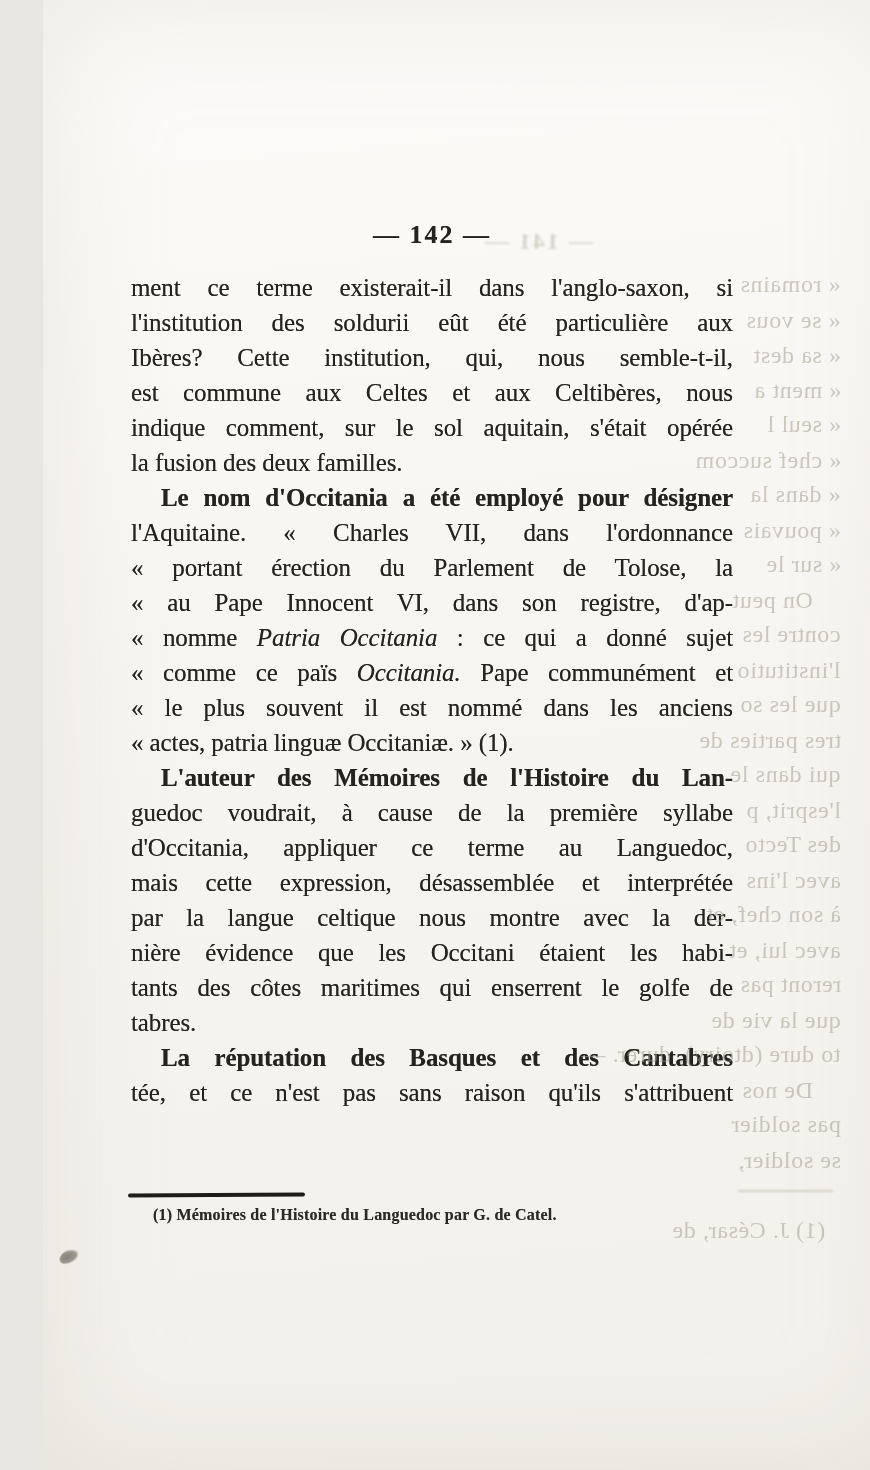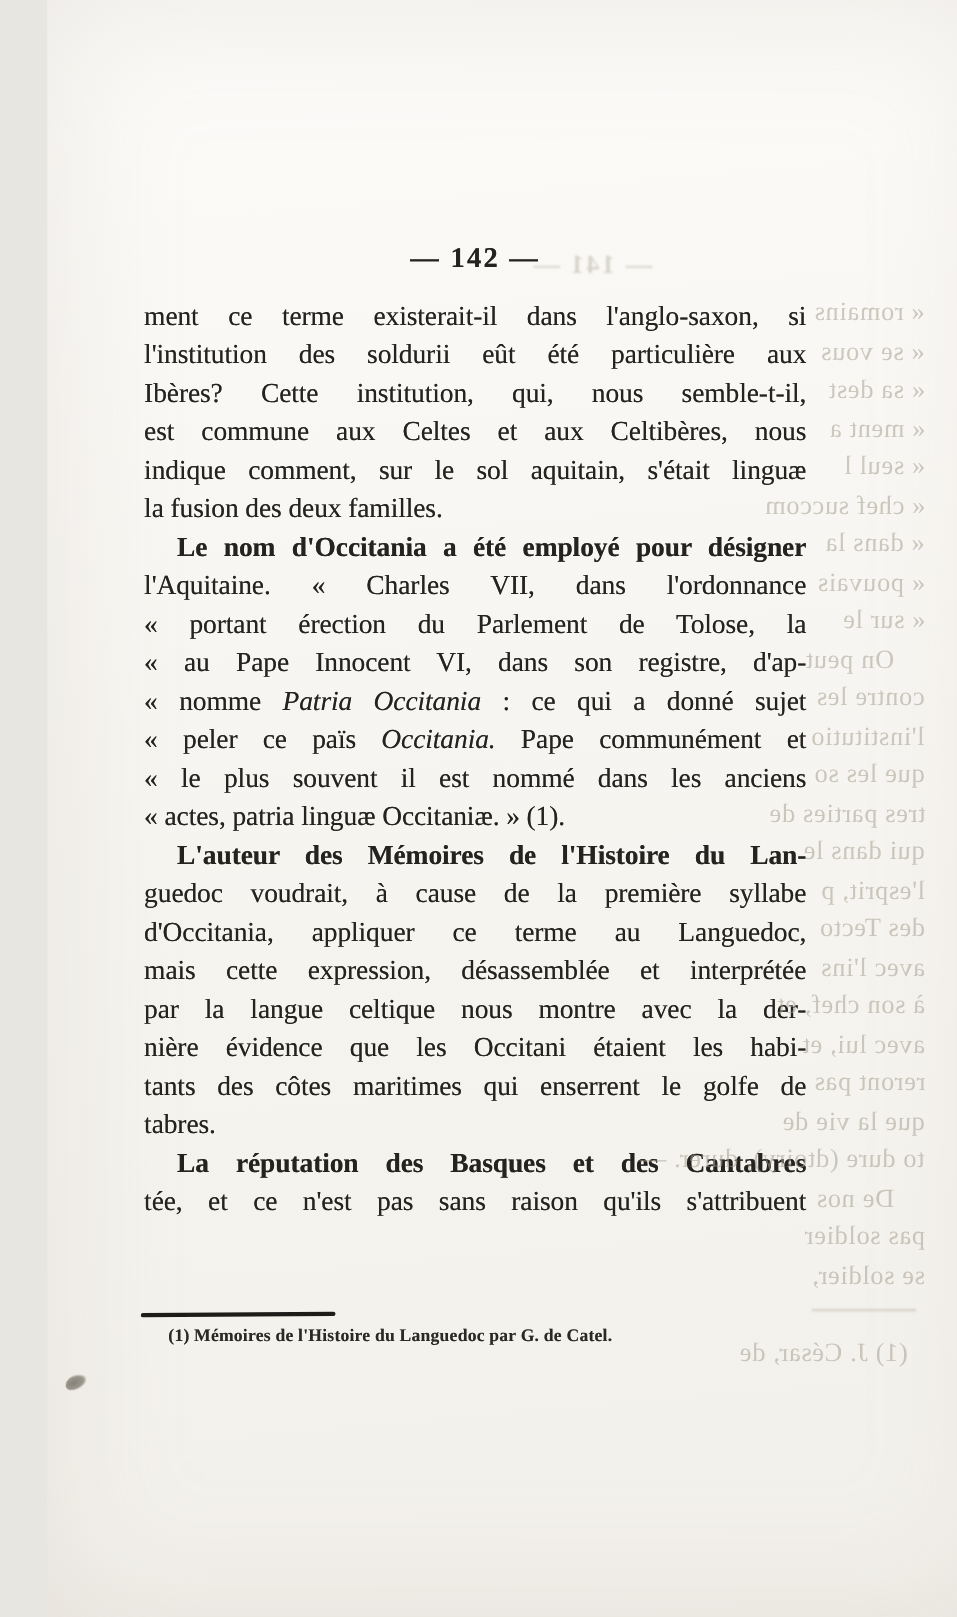--- a/index.html
+++ b/index.html
@@ -85,31 +85,31 @@
 
   <div class="ghost-pageno">— 141 —</div>
 
   <div class="text">
 
     <p class="para">
       <span class="ln">ment ce terme existerait-il dans l'anglo-saxon, si</span>
       <span class="ln">l'institution des soldurii eût été particulière aux</span>
       <span class="ln">Ibères? Cette institution, qui, nous semble-t-il,</span>
       <span class="ln">est commune aux Celtes et aux Celtibères, nous</span>
-      <span class="ln">indique comment, sur le sol aquitain, s'était linguæ</span>
+      <span class="ln">indique comment, sur le sol aquitain, s'était opérée</span>
       <span class="ln last">la fusion des deux familles.</span>
     </p>
 
     <p class="para">
       <span class="ln first">Le nom d'Occitania a été employé pour désigner</span>
       <span class="ln">l'Aquitaine. « Charles VII, dans l'ordonnance</span>
       <span class="ln">« portant érection du Parlement de Tolose, la</span>
       <span class="ln">« au Pape Innocent VI, dans son registre, d'ap-</span>
       <span class="ln"><span>« nomme </span><span class="ital">Patria Occitania</span><span> : ce qui a donné sujet</span></span>
-      <span class="ln"><span>« peler ce païs </span><span class="ital">Occitania.</span><span> Pape communément et</span></span>
+      <span class="ln"><span>« comme ce païs </span><span class="ital">Occitania.</span><span> Pape communément et</span></span>
       <span class="ln">« le plus souvent il est nommé dans les anciens</span>
       <span class="ln last">« actes, patria linguæ Occitaniæ. » (1).</span>
     </p>
 
     <p class="para">
       <span class="ln first">L'auteur des Mémoires de l'Histoire du Lan-</span>
       <span class="ln">guedoc voudrait, à cause de la première syllabe</span>
       <span class="ln">d'Occitania, appliquer ce terme au Languedoc,</span>
       <span class="ln">mais cette expression, désassemblée et interprétée</span>
       <span class="ln">par la langue celtique nous montre avec la der-</span>

